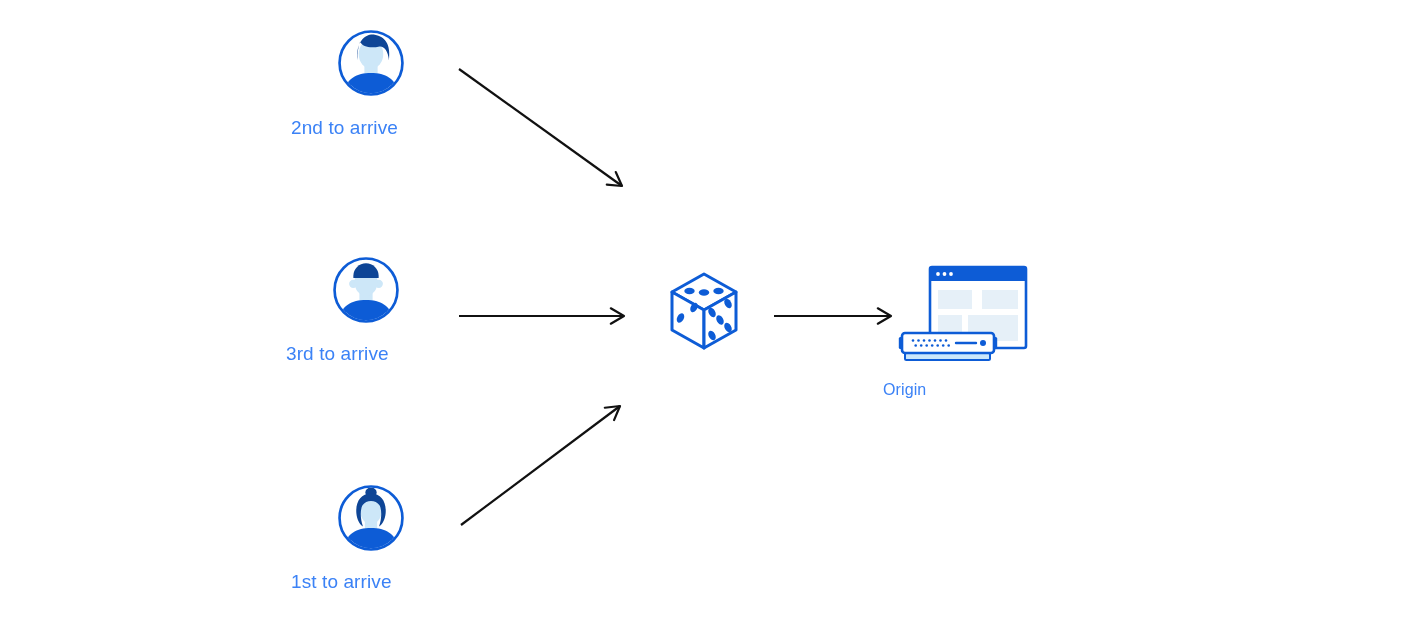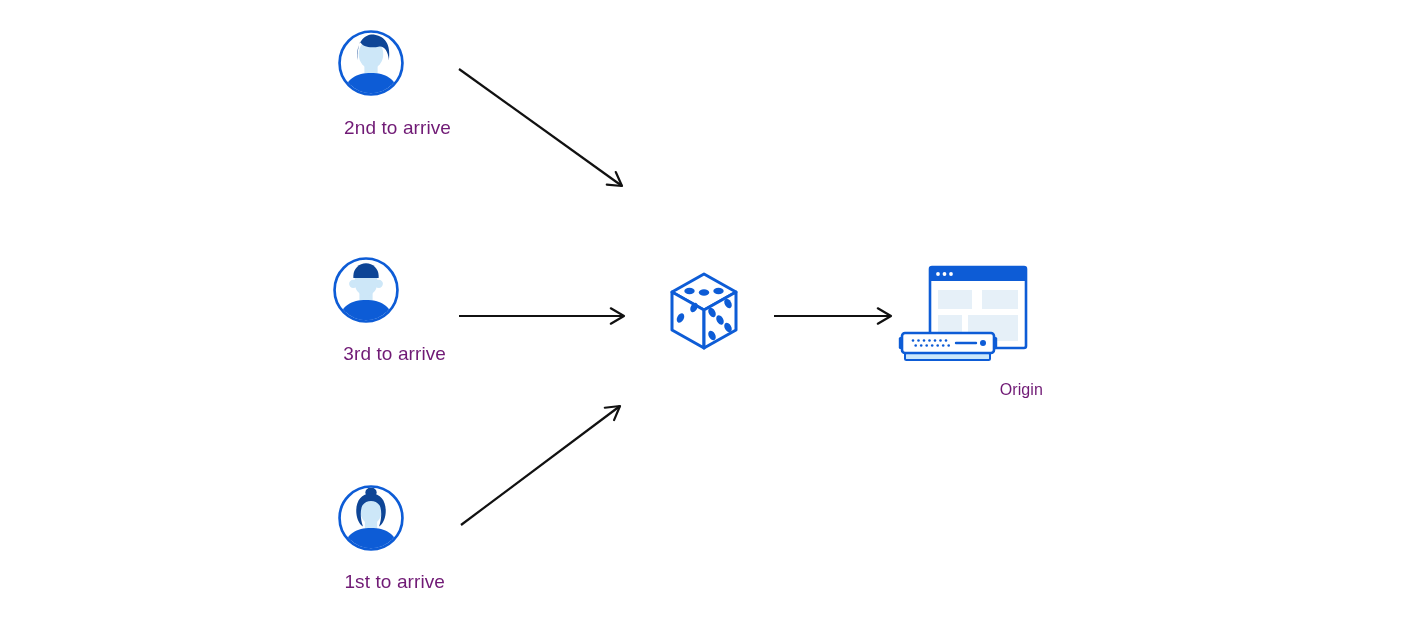--- a/index.html
+++ b/index.html
@@ -19,24 +19,24 @@
   }
   .canvas{
     position:relative;
     width:1405px;height:633px;
     background:var(--background,#fff);
     overflow:hidden;
   }
   .abs{position:absolute;}
   .node-label{
     width:160px;
-    text-align:right;
+    text-align:left;
     font-size:19px;
     line-height:22px;
-    color:#701a75;
+    color:#3b82f6;
     letter-spacing:.1px;
   }
   .origin-label{font-size:16px;}
   
   .accent-stroke{stroke:var(--accent-blue);fill:none;}
   .accent-fill{fill:var(--accent-blue);}
   .white-face{fill:#ffffff;stroke:var(--accent-blue);}
   .hair{fill:var(--hair-navy);}
   .skin{fill:var(--skin-light-blue);}
   .panel{fill:var(--pale-panel-blue);}
@@ -102,21 +102,21 @@
         <rect x="29.5" y="36" width="13" height="15" class="skin"></rect>
         <ellipse cx="36" cy="28.5" rx="11.3" ry="14" class="skin"></ellipse>
         <path class="hair" d="M36 10 C25 10 19.5 19 20.5 31 C21 37 23.5 42.5 27.5 45
                  C24.5 37 24.5 27 27 22.5 C31 16.5 41 16.5 45 22.5
                  C47.5 27 47.5 37 44.5 45 C48.5 42.5 51 37 51.5 31
                  C52.5 19 47 10 36 10 Z"></path>
         <path class="accent-fill" d="M6 72 C8 53 20 46.5 36 46.5 C52 46.5 64 53 66 72 Z"></path>
       </g>
     </svg>
   </div>
-  <div class="abs node-label" style="left:285px;top:571px;">1st to arrive</div>
+  <div class="abs node-label" style="left:291px;top:571px;">1st to arrive</div>
 
   <svg class="abs" style="left:452px;top:62px;" width="186" height="138" viewBox="0 0 186 138">
     <defs>
       <marker id="ah1" viewBox="0 0 10 10" refX="7.5" refY="5" markerWidth="10" markerHeight="10" orient="auto">
         <path class="arrow-head" d="M1.5 1.5 L7.5 5 L1.5 8.5"></path>
       </marker>
     </defs>
     <line class="arrow-line" x1="7" y1="7" x2="170" y2="124" marker-end="url(#ah1)"></line>
   </svg>
 

